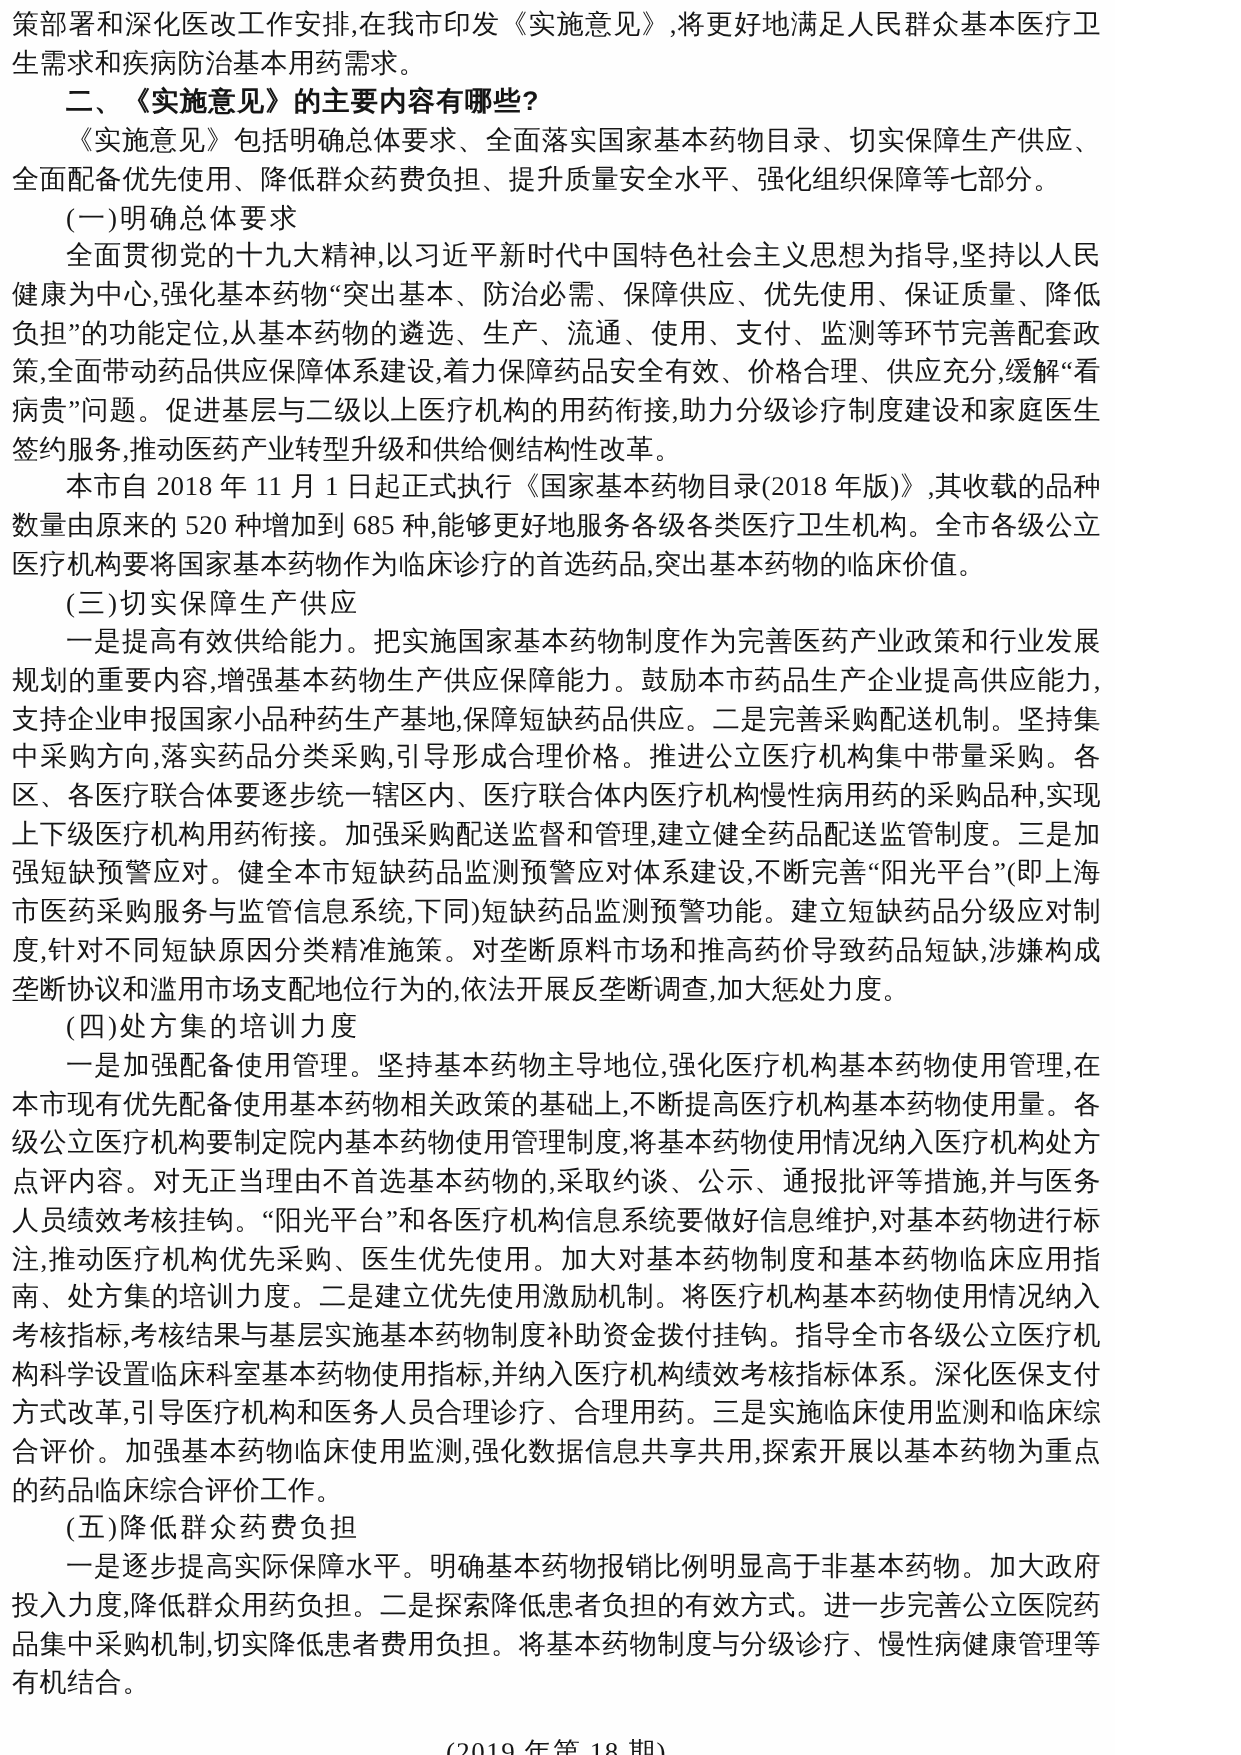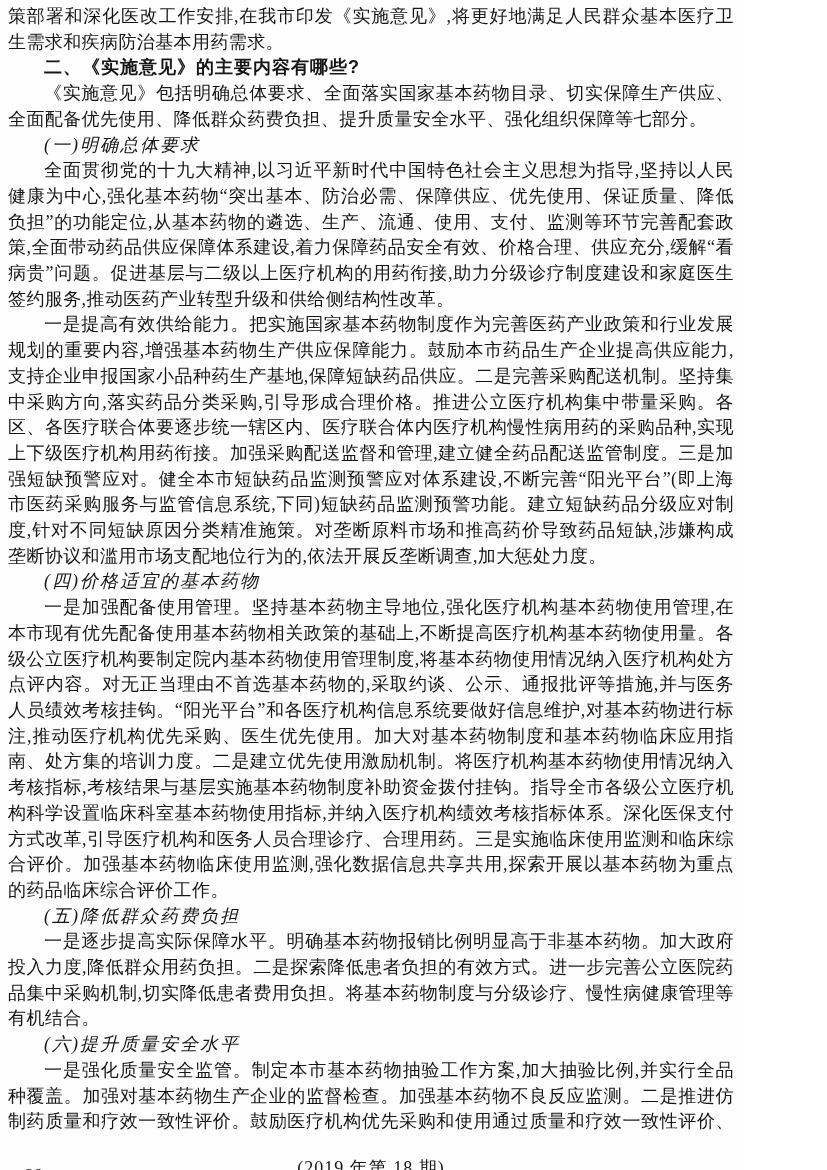--- a/index.html
+++ b/index.html
@@ -40,21 +40,20 @@
   
   p.h-bold {
     text-indent: 2em;
     font-weight: bold;
     font-family: "Liberation Sans", "DejaVu Sans", sans-serif;
     letter-spacing: 1px;
   }
   
   p.h-kai {
     text-indent: 2em;
-    font-style: italic;
     letter-spacing: 2px;
   }
   .footer {
     flex: 0 0 auto;
     position: relative;
     height: 34px;
     font-size: 18px;
     line-height: 26px;
   }
   .footer .page-num {
@@ -75,22 +74,24 @@
 </head>
 <body>
 
 <div class="page">
   <div class="content">
     <p class="cont">策部署和深化医改工作安排,在我市印发《实施意见》,将更好地满足人民群众基本医疗卫生需求和疾病防治基本用药需求。</p>
     <p class="h-bold">二、《实施意见》的主要内容有哪些?</p>
     <p class="body">《实施意见》包括明确总体要求、全面落实国家基本药物目录、切实保障生产供应、全面配备优先使用、降低群众药费负担、提升质量安全水平、强化组织保障等七部分。</p>
     <p class="h-kai">(一)明确总体要求</p>
     <p class="body">全面贯彻党的十九大精神,以习近平新时代中国特色社会主义思想为指导,坚持以人民健康为中心,强化基本药物“突出基本、防治必需、保障供应、优先使用、保证质量、降低负担”的功能定位,从基本药物的遴选、生产、流通、使用、支付、监测等环节完善配套政策,全面带动药品供应保障体系建设,着力保障药品安全有效、价格合理、供应充分,缓解“看病贵”问题。促进基层与二级以上医疗机构的用药衔接,助力分级诊疗制度建设和家庭医生签约服务,推动医药产业转型升级和供给侧结构性改革。</p>
+    <p class="body">本市自 2018 年 11 月 1 日起正式执行《国家基本药物目录(2018 年版)》,其收载的品种数量由原来的 520 种增加到 685 种,能够更好地服务各级各类医疗卫生机构。全市各级公立医疗机构要将国家基本药物作为临床诊疗的首选药品,突出基本药物的临床价值。</p>
+    <p class="h-kai">(三)切实保障生产供应</p>
     <p class="body">一是提高有效供给能力。把实施国家基本药物制度作为完善医药产业政策和行业发展规划的重要内容,增强基本药物生产供应保障能力。鼓励本市药品生产企业提高供应能力,支持企业申报国家小品种药生产基地,保障短缺药品供应。二是完善采购配送机制。坚持集中采购方向,落实药品分类采购,引导形成合理价格。推进公立医疗机构集中带量采购。各区、各医疗联合体要逐步统一辖区内、医疗联合体内医疗机构慢性病用药的采购品种,实现上下级医疗机构用药衔接。加强采购配送监督和管理,建立健全药品配送监管制度。三是加强短缺预警应对。健全本市短缺药品监测预警应对体系建设,不断完善“阳光平台”(即上海市医药采购服务与监管信息系统,下同)短缺药品监测预警功能。建立短缺药品分级应对制度,针对不同短缺原因分类精准施策。对垄断原料市场和推高药价导致药品短缺,涉嫌构成垄断协议和滥用市场支配地位行为的,依法开展反垄断调查,加大惩处力度。</p>
-    <p class="h-kai">(四)价格适宜的基本药物</p>
+    <p class="h-kai">(四)处方集的培训力度</p>
     <p class="body">一是加强配备使用管理。坚持基本药物主导地位,强化医疗机构基本药物使用管理,在本市现有优先配备使用基本药物相关政策的基础上,不断提高医疗机构基本药物使用量。各级公立医疗机构要制定院内基本药物使用管理制度,将基本药物使用情况纳入医疗机构处方点评内容。对无正当理由不首选基本药物的,采取约谈、公示、通报批评等措施,并与医务人员绩效考核挂钩。“阳光平台”和各医疗机构信息系统要做好信息维护,对基本药物进行标注,推动医疗机构优先采购、医生优先使用。加大对基本药物制度和基本药物临床应用指南、处方集的培训力度。二是建立优先使用激励机制。将医疗机构基本药物使用情况纳入考核指标,考核结果与基层实施基本药物制度补助资金拨付挂钩。指导全市各级公立医疗机构科学设置临床科室基本药物使用指标,并纳入医疗机构绩效考核指标体系。深化医保支付方式改革,引导医疗机构和医务人员合理诊疗、合理用药。三是实施临床使用监测和临床综合评价。加强基本药物临床使用监测,强化数据信息共享共用,探索开展以基本药物为重点的药品临床综合评价工作。</p>
     <p class="h-kai">(五)降低群众药费负担</p>
     <p class="body">一是逐步提高实际保障水平。明确基本药物报销比例明显高于非基本药物。加大政府投入力度,降低群众用药负担。二是探索降低患者负担的有效方式。进一步完善公立医院药品集中采购机制,切实降低患者费用负担。将基本药物制度与分级诊疗、慢性病健康管理等有机结合。</p>
     <p class="h-kai">(六)提升质量安全水平</p>
     <p class="body">一是强化质量安全监管。制定本市基本药物抽验工作方案,加大抽验比例,并实行全品种覆盖。加强对基本药物生产企业的监督检查。加强基本药物不良反应监测。二是推进仿制药质量和疗效一致性评价。鼓励医疗机构优先采购和使用通过质量和疗效一致性评价、价格适宜的基本药物。</p>
   </div>
   <div class="footer">
     <span class="page-num">28</span>
     <span class="issue">(2019 年第 18 期)</span>
   </div>

